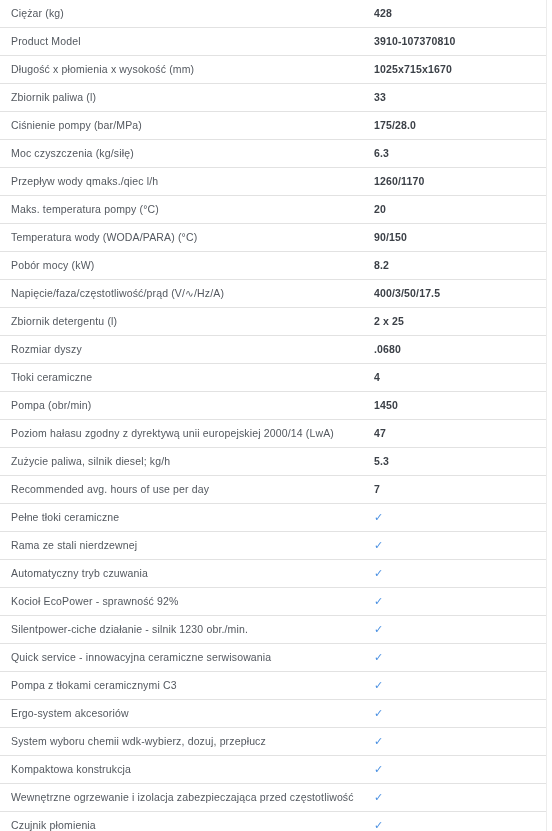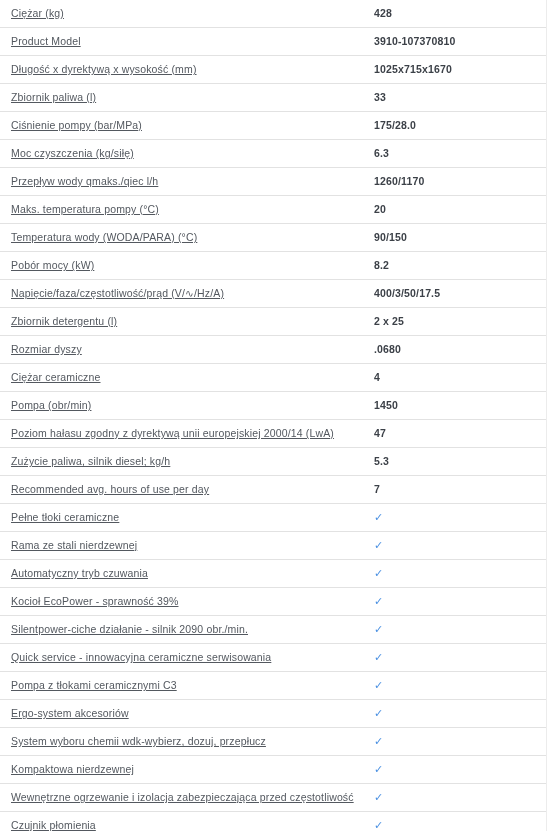--- a/index.html
+++ b/index.html
@@ -42,21 +42,20 @@
 
   .spec-row td {
     border-bottom: 1px solid #e2e2e2;
     padding: 0;
     vertical-align: middle;
     height: 19px;
     line-height: 27px;
     white-space: nowrap;
     overflow: hidden;
     text-overflow: ellipsis;
-    text-decoration: underline;
   }
 
   .spec-row:last-child td {
     border-bottom: none;
   }
 
   td.cell-label {
     width: 355px;
     padding-left: 11px;
     padding-right: 8px;
@@ -110,21 +109,21 @@
     <tbody id="spec-body">
         <tr class="spec-row">
           <td class="cell-label">Ciężar (kg)</td>
           <td class="cell-value"><span class="value-text">428</span></td>
         </tr>
         <tr class="spec-row">
           <td class="cell-label">Product Model</td>
           <td class="cell-value"><span class="value-text">3910-107370810</span></td>
         </tr>
         <tr class="spec-row">
-          <td class="cell-label">Długość x dyrektywą x wysokość (mm)</td>
+          <td class="cell-label">Długość x płomienia x wysokość (mm)</td>
           <td class="cell-value"><span class="value-text">1025x715x1670</span></td>
         </tr>
         <tr class="spec-row">
           <td class="cell-label">Zbiornik paliwa (l)</td>
           <td class="cell-value"><span class="value-text">33</span></td>
         </tr>
         <tr class="spec-row">
           <td class="cell-label">Ciśnienie pompy (bar/MPa)</td>
           <td class="cell-value"><span class="value-text">175/28.0</span></td>
         </tr>
@@ -154,21 +153,21 @@
         </tr>
         <tr class="spec-row">
           <td class="cell-label">Zbiornik detergentu (l)</td>
           <td class="cell-value"><span class="value-text">2 x 25</span></td>
         </tr>
         <tr class="spec-row">
           <td class="cell-label">Rozmiar dyszy</td>
           <td class="cell-value"><span class="value-text">.0680</span></td>
         </tr>
         <tr class="spec-row">
-          <td class="cell-label">Ciężar ceramiczne</td>
+          <td class="cell-label">Tłoki ceramiczne</td>
           <td class="cell-value"><span class="value-text">4</span></td>
         </tr>
         <tr class="spec-row">
           <td class="cell-label">Pompa (obr/min)</td>
           <td class="cell-value"><span class="value-text">1450</span></td>
         </tr>
         <tr class="spec-row">
           <td class="cell-label">Poziom hałasu zgodny z dyrektywą unii europejskiej 2000/14 (LwA)</td>
           <td class="cell-value"><span class="value-text">47</span></td>
         </tr>
@@ -186,45 +185,45 @@
         </tr>
         <tr class="spec-row">
           <td class="cell-label">Rama ze stali nierdzewnej</td>
           <td class="cell-value"><span class="check-mark">✓</span></td>
         </tr>
         <tr class="spec-row">
           <td class="cell-label">Automatyczny tryb czuwania</td>
           <td class="cell-value"><span class="check-mark">✓</span></td>
         </tr>
         <tr class="spec-row">
-          <td class="cell-label">Kocioł EcoPower - sprawność 39%</td>
-          <td class="cell-value"><span class="check-mark">✓</span></td>
-        </tr>
-        <tr class="spec-row">
-          <td class="cell-label">Silentpower-ciche działanie - silnik 2090 obr./min.</td>
+          <td class="cell-label">Kocioł EcoPower - sprawność 92%</td>
+          <td class="cell-value"><span class="check-mark">✓</span></td>
+        </tr>
+        <tr class="spec-row">
+          <td class="cell-label">Silentpower-ciche działanie - silnik 1230 obr./min.</td>
           <td class="cell-value"><span class="check-mark">✓</span></td>
         </tr>
         <tr class="spec-row">
           <td class="cell-label">Quick service - innowacyjna ceramiczne serwisowania</td>
           <td class="cell-value"><span class="check-mark">✓</span></td>
         </tr>
         <tr class="spec-row">
           <td class="cell-label">Pompa z tłokami ceramicznymi C3</td>
           <td class="cell-value"><span class="check-mark">✓</span></td>
         </tr>
         <tr class="spec-row">
           <td class="cell-label">Ergo-system akcesoriów</td>
           <td class="cell-value"><span class="check-mark">✓</span></td>
         </tr>
         <tr class="spec-row">
           <td class="cell-label">System wyboru chemii wdk-wybierz, dozuj, przepłucz</td>
           <td class="cell-value"><span class="check-mark">✓</span></td>
         </tr>
         <tr class="spec-row">
-          <td class="cell-label">Kompaktowa nierdzewnej</td>
+          <td class="cell-label">Kompaktowa konstrukcja</td>
           <td class="cell-value"><span class="check-mark">✓</span></td>
         </tr>
         <tr class="spec-row">
           <td class="cell-label">Wewnętrzne ogrzewanie i izolacja zabezpieczająca przed częstotliwość</td>
           <td class="cell-value"><span class="check-mark">✓</span></td>
         </tr>
         <tr class="spec-row">
           <td class="cell-label">Czujnik płomienia</td>
           <td class="cell-value"><span class="check-mark">✓</span></td>
         </tr>

